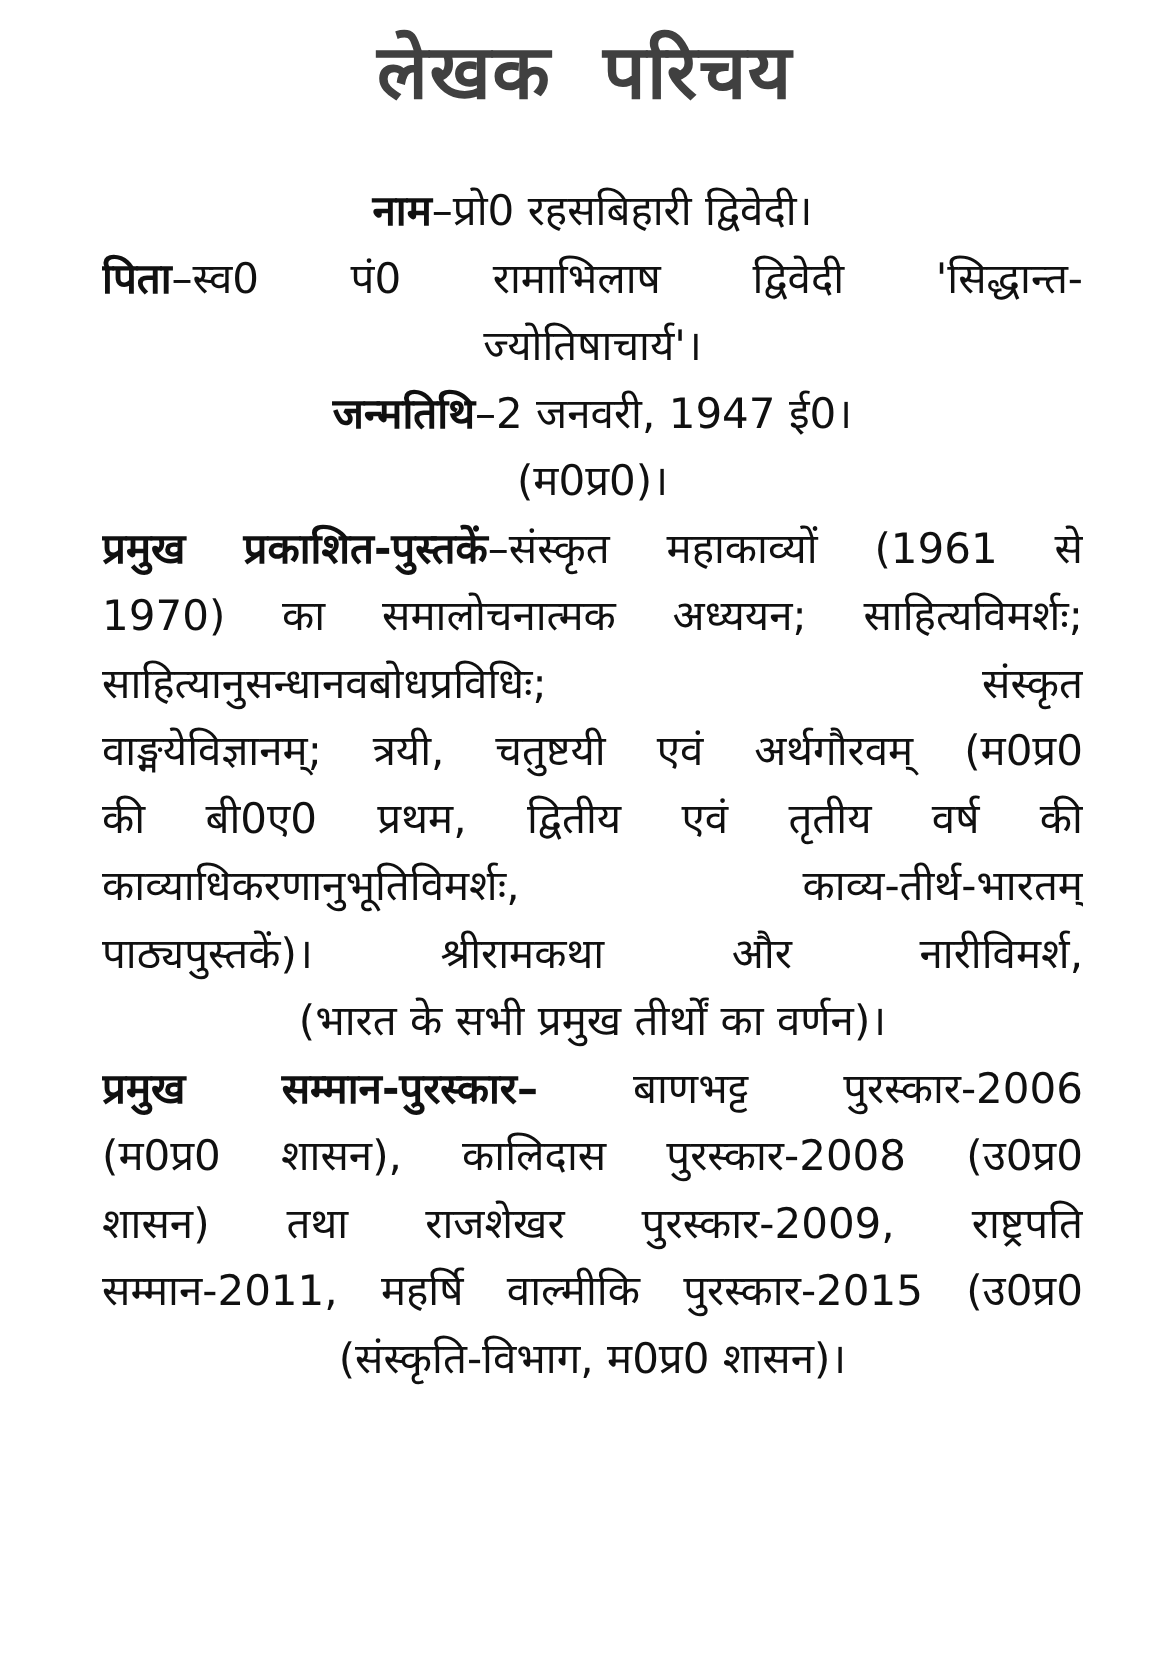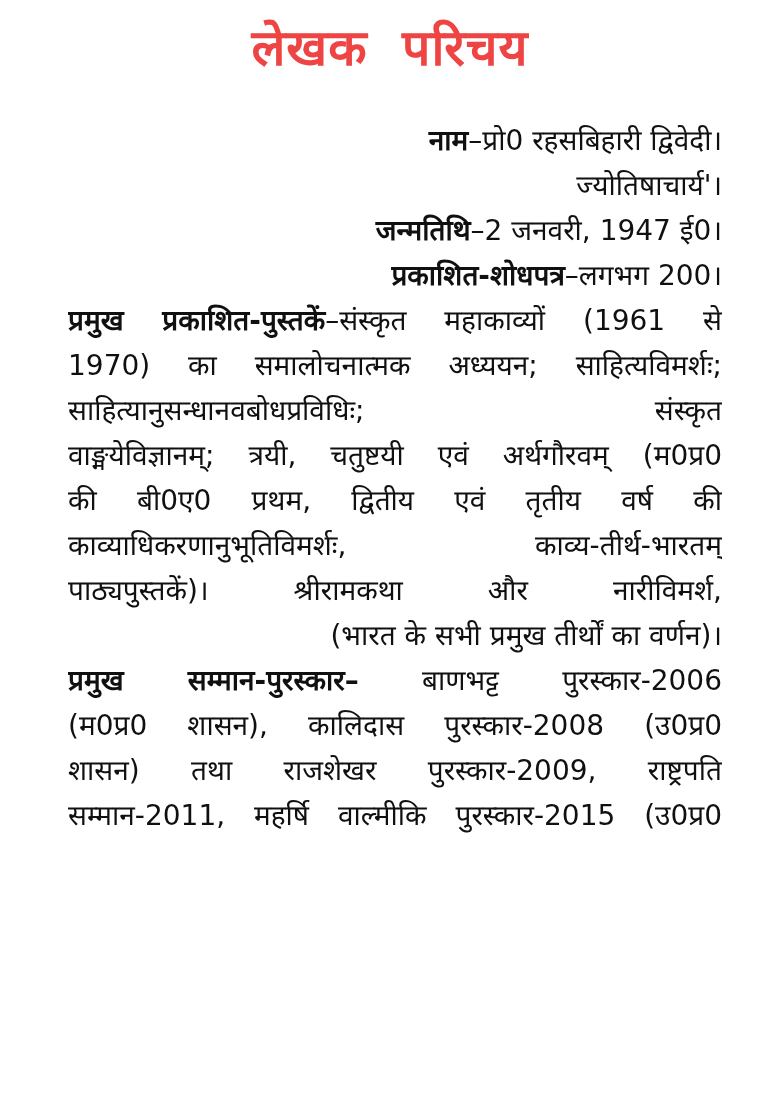--- a/index.html
+++ b/index.html
@@ -23,39 +23,39 @@
   .title {
     margin: 0;
     padding-top: 14px;
     height: 68px;
     line-height: 68px;
     text-align: center;
     font-size: 50px;
     font-weight: bold;
     word-spacing: 16px;
     letter-spacing: 1px;
-    color: #ef4444;
+    color: #404040;
   }
   .text-body {
     margin: 36px 58px 0 68px; 
     width: 654px;
     font-size: 28px;
     color: #101010;
   }
   .para {
     margin: 0;
     padding: 0;
   }
   .line {
     margin: 0;
     padding: 0;
     height: 45px;
     line-height: 45px;
     overflow: hidden;
-    text-align: right;
+    text-align: center;
     white-space: normal;
   }
   .line.justify {
     text-align: justify;
     text-align-last: justify;
   }
   .seg {
     font-weight: normal;
   }
   .seg.bold {
@@ -65,40 +65,40 @@
 </head>
 <body>
 
 <div class="page">
   <h1 class="title">लेखक परिचय</h1>
   <div class="text-body" id="text-body">
       <div class="para">
         <p class="line"><span class="seg bold">नाम</span><span class="seg">–प्रो0 रहसबिहारी द्विवेदी।</span></p>
       </div>
       <div class="para">
+        <p class="line justify"><span class="seg bold">पिता</span><span class="seg">–स्व0 पं0 रामाभिलाष द्विवेदी 'सिद्धान्त-</span></p>
         <p class="line"><span class="seg">ज्योतिषाचार्य'।</span></p>
       </div>
       <div class="para">
         <p class="line"><span class="seg bold">जन्मतिथि</span><span class="seg">–2 जनवरी, 1947 ई0।</span></p>
       </div>
       <div class="para">
-      </div>
-      <div class="para">
-        <p class="line"><span class="seg bold">प्रकाशित-शोधपत्र</span><span class="seg">–लगभग 200।</span></p>
+        <p class="line"><span class="seg">(म0प्र0)।</span></p>
       </div>
       <div class="para">
         <p class="line justify"><span class="seg bold">प्रमुख प्रकाशित-पुस्तकें</span><span class="seg">–संस्कृत महाकाव्यों (1961 से</span></p>
         <p class="line justify"><span class="seg">1970) का समालोचनात्मक अध्ययन; साहित्यविमर्शः;</span></p>
         <p class="line justify"><span class="seg">साहित्यानुसन्धानवबोधप्रविधिः; संस्कृत</span></p>
         <p class="line justify"><span class="seg">वाङ्मयेविज्ञानम्; त्रयी, चतुष्टयी एवं अर्थगौरवम् (म0प्र0</span></p>
         <p class="line justify"><span class="seg">की बी0ए0 प्रथम, द्वितीय एवं तृतीय वर्ष की</span></p>
         <p class="line justify"><span class="seg">काव्याधिकरणानुभूतिविमर्शः, काव्य-तीर्थ-भारतम्</span></p>
         <p class="line justify"><span class="seg">पाठ्यपुस्तकें)। श्रीरामकथा और नारीविमर्श,</span></p>
         <p class="line"><span class="seg">(भारत के सभी प्रमुख तीर्थों का वर्णन)।</span></p>
       </div>
       <div class="para">
         <p class="line justify"><span class="seg bold">प्रमुख सम्मान-पुरस्कार–</span><span class="seg"> बाणभट्ट पुरस्कार-2006</span></p>
         <p class="line justify"><span class="seg">(म0प्र0 शासन), कालिदास पुरस्कार-2008 (उ0प्र0</span></p>
         <p class="line justify"><span class="seg">शासन) तथा राजशेखर पुरस्कार-2009, राष्ट्रपति</span></p>
         <p class="line justify"><span class="seg">सम्मान-2011, महर्षि वाल्मीकि पुरस्कार-2015 (उ0प्र0</span></p>
+        <p class="line"><span class="seg">(संस्कृति-विभाग, म0प्र0 शासन)।</span></p>
       </div>
     </div>
 </div>
 
 </body></html>

